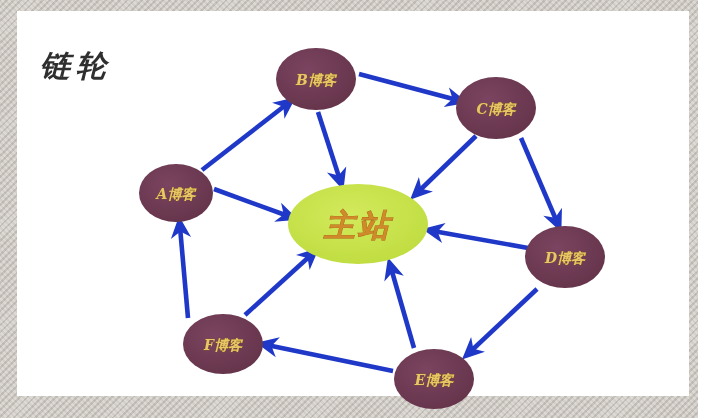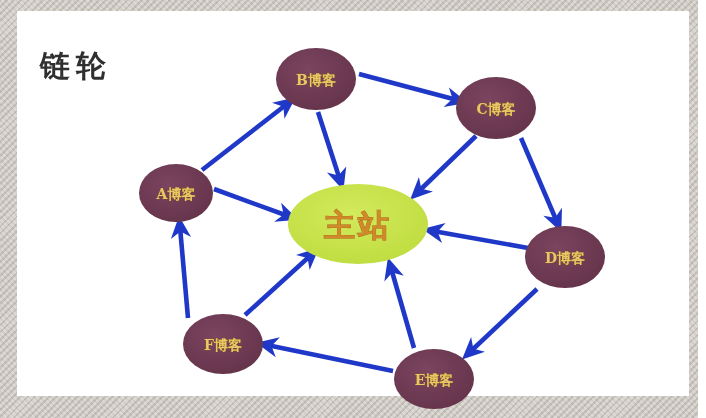--- a/index.html
+++ b/index.html
@@ -10,20 +10,21 @@
   #stage {
     position: relative;
     width: 698px;
     height: 418px;
     overflow: hidden;
     font-family: "Liberation Sans", sans-serif;
     background:
       repeating-linear-gradient(45deg, #e9e7e4 0 2px, #dedbd7 2px 4px),
       repeating-linear-gradient(-45deg, #f2f0ee 0 3px, #d9d6d2 3px 5px);
     background-blend-mode: multiply;
+    font-style: italic;
   }
   #canvas {
     position: absolute;
     left: 17px;
     top: 11px;
     width: 672px;
     height: 385px;
     background: #ffffff;
   }
   #diagram-svg {

